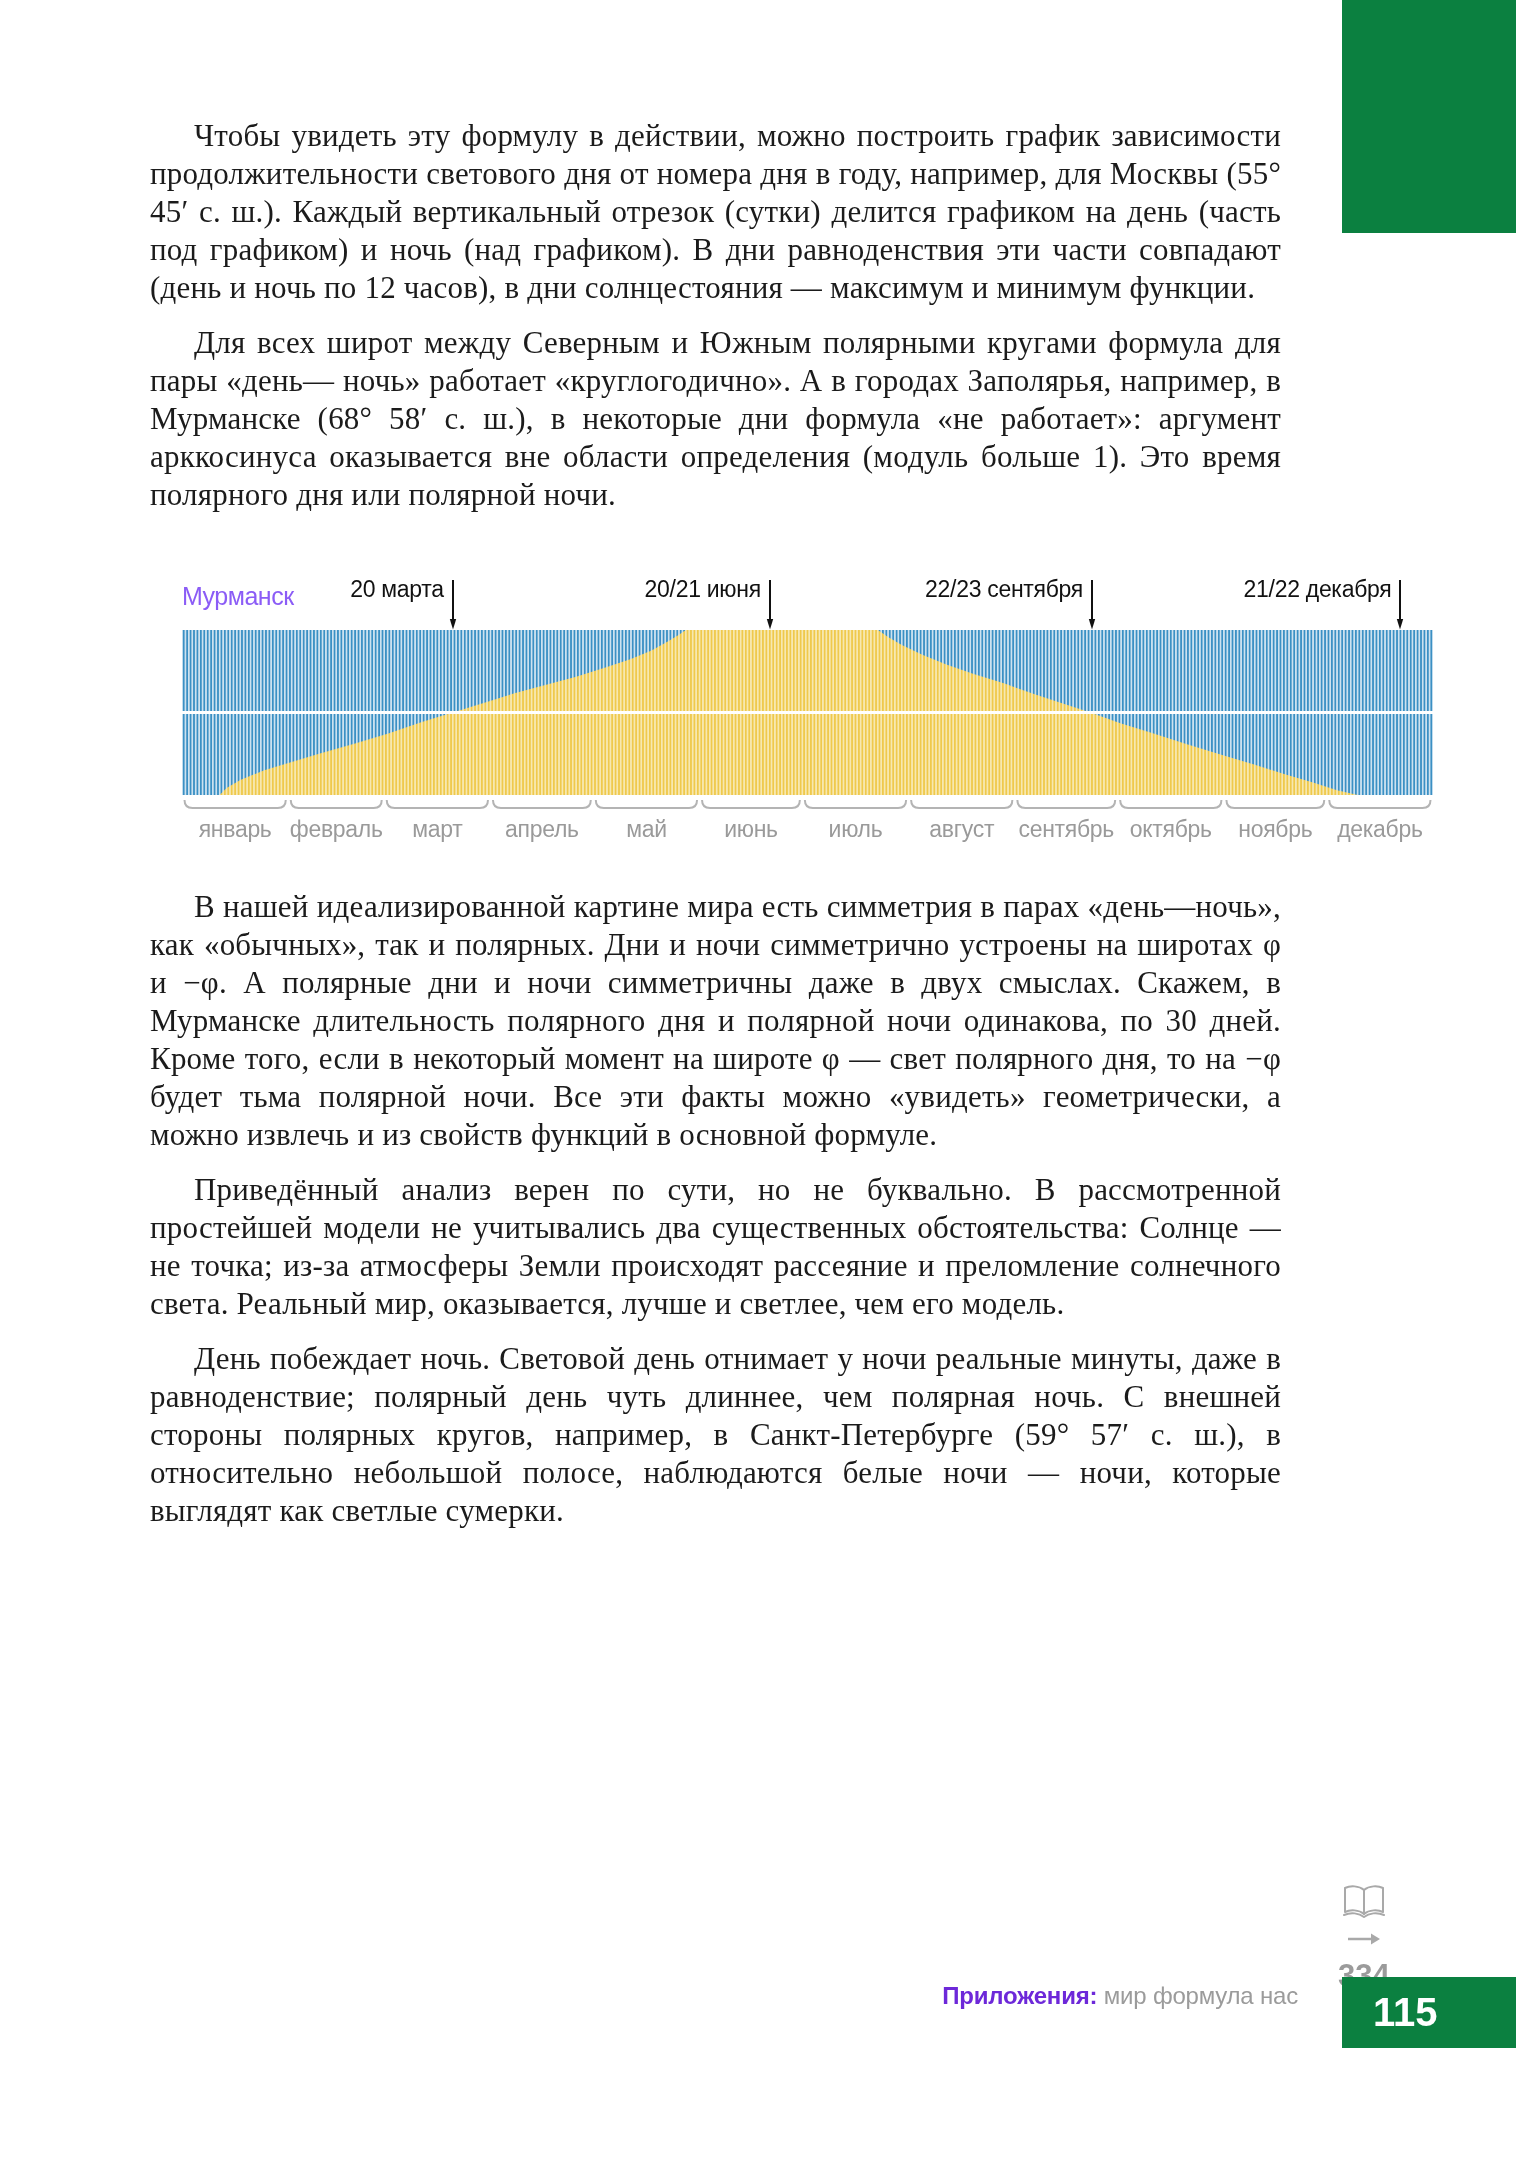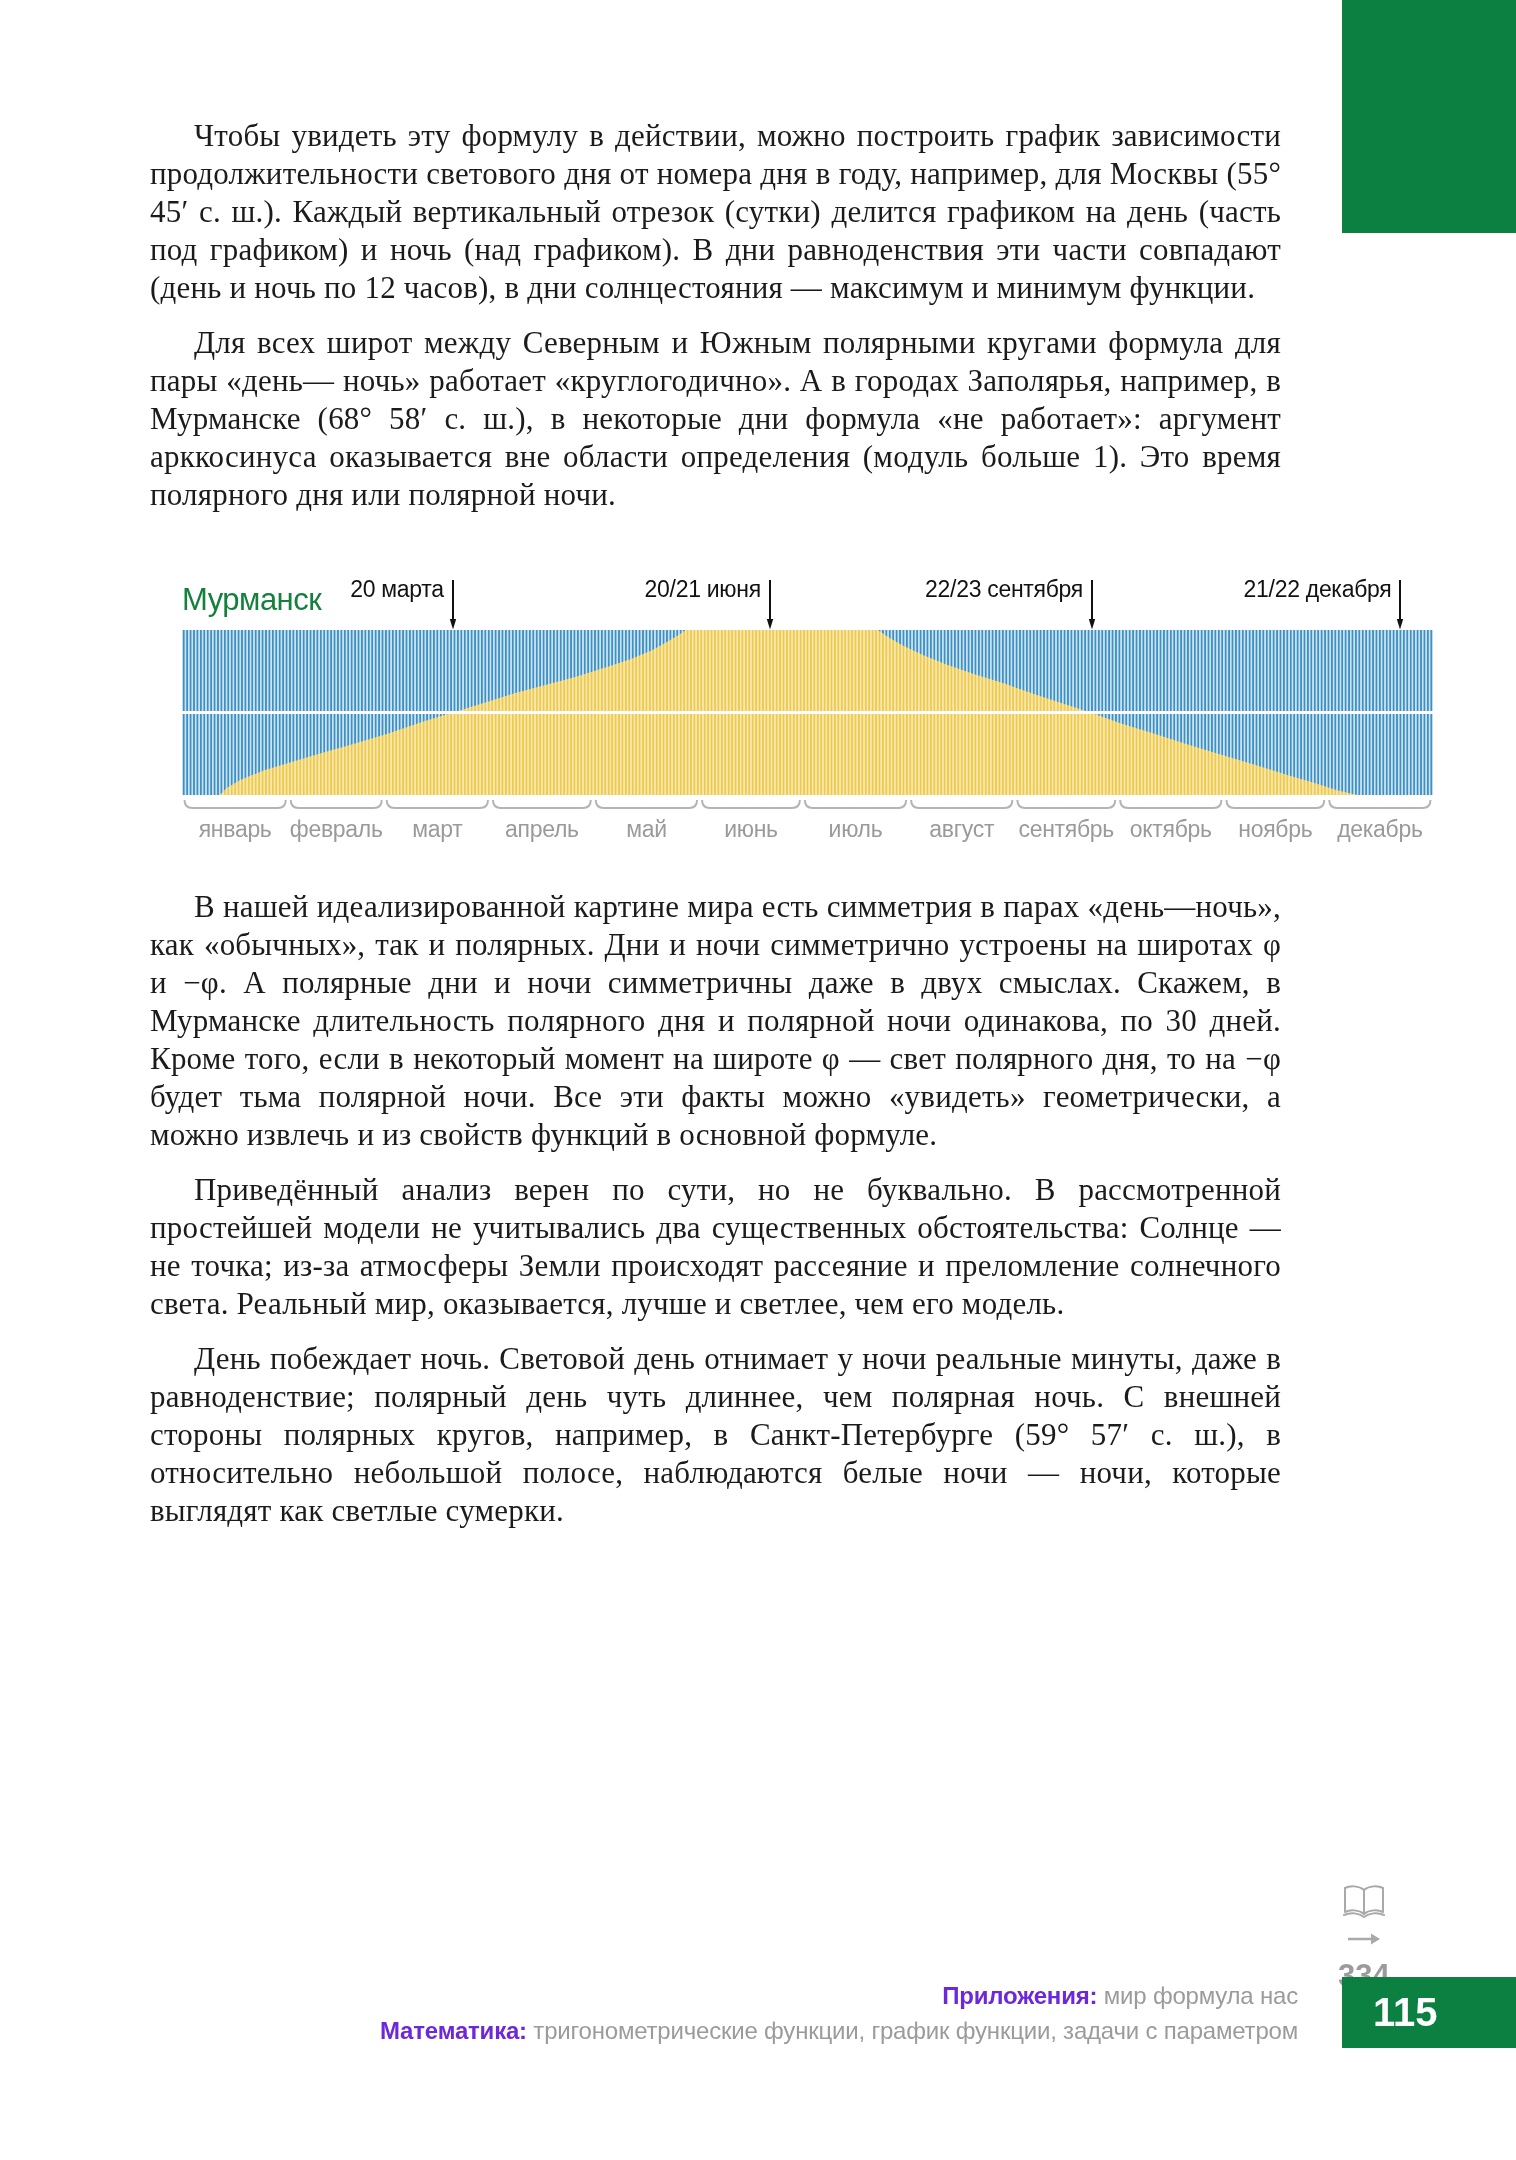--- a/index.html
+++ b/index.html
@@ -6,21 +6,21 @@
   .page{position:relative;width:1516px;height:2160px;background:#fff;overflow:hidden;
         font-family:"Liberation Serif", serif;color:#1b1b1b;}
   .top-green{position:absolute;left:1342px;top:0;width:174px;height:233px;}
   .body-col{position:absolute;left:133px;top:100px;width:1165px;}
   .body-col p{margin:17px;text-align:justify;text-indent:44px;
               font-size:31px;line-height:38px;letter-spacing:0.2px;}
   
   .chart-block{position:relative;width:1251px;margin-left:49px;margin-top:52px;margin-bottom:42px;
                font-family:"Liberation Sans", sans-serif;}
   .anno-row{position:relative;height:64px;}
-  .chart-title{position:absolute;left:0;top:16px;font-size:31px;color:#15803d;letter-spacing:-0.5px;}
+  .chart-title{position:absolute;left:0;top:16px;font-size:25px;color:#8b5cf6;letter-spacing:-0.5px;}
   .anno{position:absolute;top:8px;width:0;height:56px;}
   .anno-label{position:absolute;right:9px;top:2px;white-space:nowrap;font-size:23px;color:#111;letter-spacing:-0.3px;}
   .anno-arrow{position:absolute;left:-6px;top:6px;}
   .footer-text{position:absolute;top:1978px;right:218px;text-align:right;
                font-family:"Liberation Sans", sans-serif;font-size:24px;line-height:35px;
                color:#9b9b9b;letter-spacing:-0.2px;}
   .footer-text b{color:#6d28d9;font-weight:bold;}
   .book-ref{position:absolute;left:1338px;top:1884px;display:flex;align-items:center;gap:12px;
             font-family:"Liberation Sans", sans-serif;color:#9b9b9b;flex-direction:column;}
   .book-ref .ref-num{font-size:31px;font-weight:bold;letter-spacing:0;}
@@ -127,20 +127,19 @@
     </svg>
     <svg width="34" height="14" viewBox="0 0 34 14">
       <line x1="1" y1="7" x2="26" y2="7" stroke="#a9a9a9" stroke-width="2.5"></line>
       <polygon points="24,1.5 33,7 24,12.5" fill="#a9a9a9"></polygon>
     </svg>
     <span class="ref-num">334</span>
   </div>
 
   <div class="footer-text">
     <div><b>Приложения:</b><span> мир формула нас</span></div>
-    <div><b>Математика:</b><span> тригонометрические функции, график функции, задачи с параметром</span></div>
   </div>
 
   <div class="page-badge" style="background: rgb(11, 128, 64);">
     <span>115</span>
   </div>
 
 </div>
 
 </body></html>

